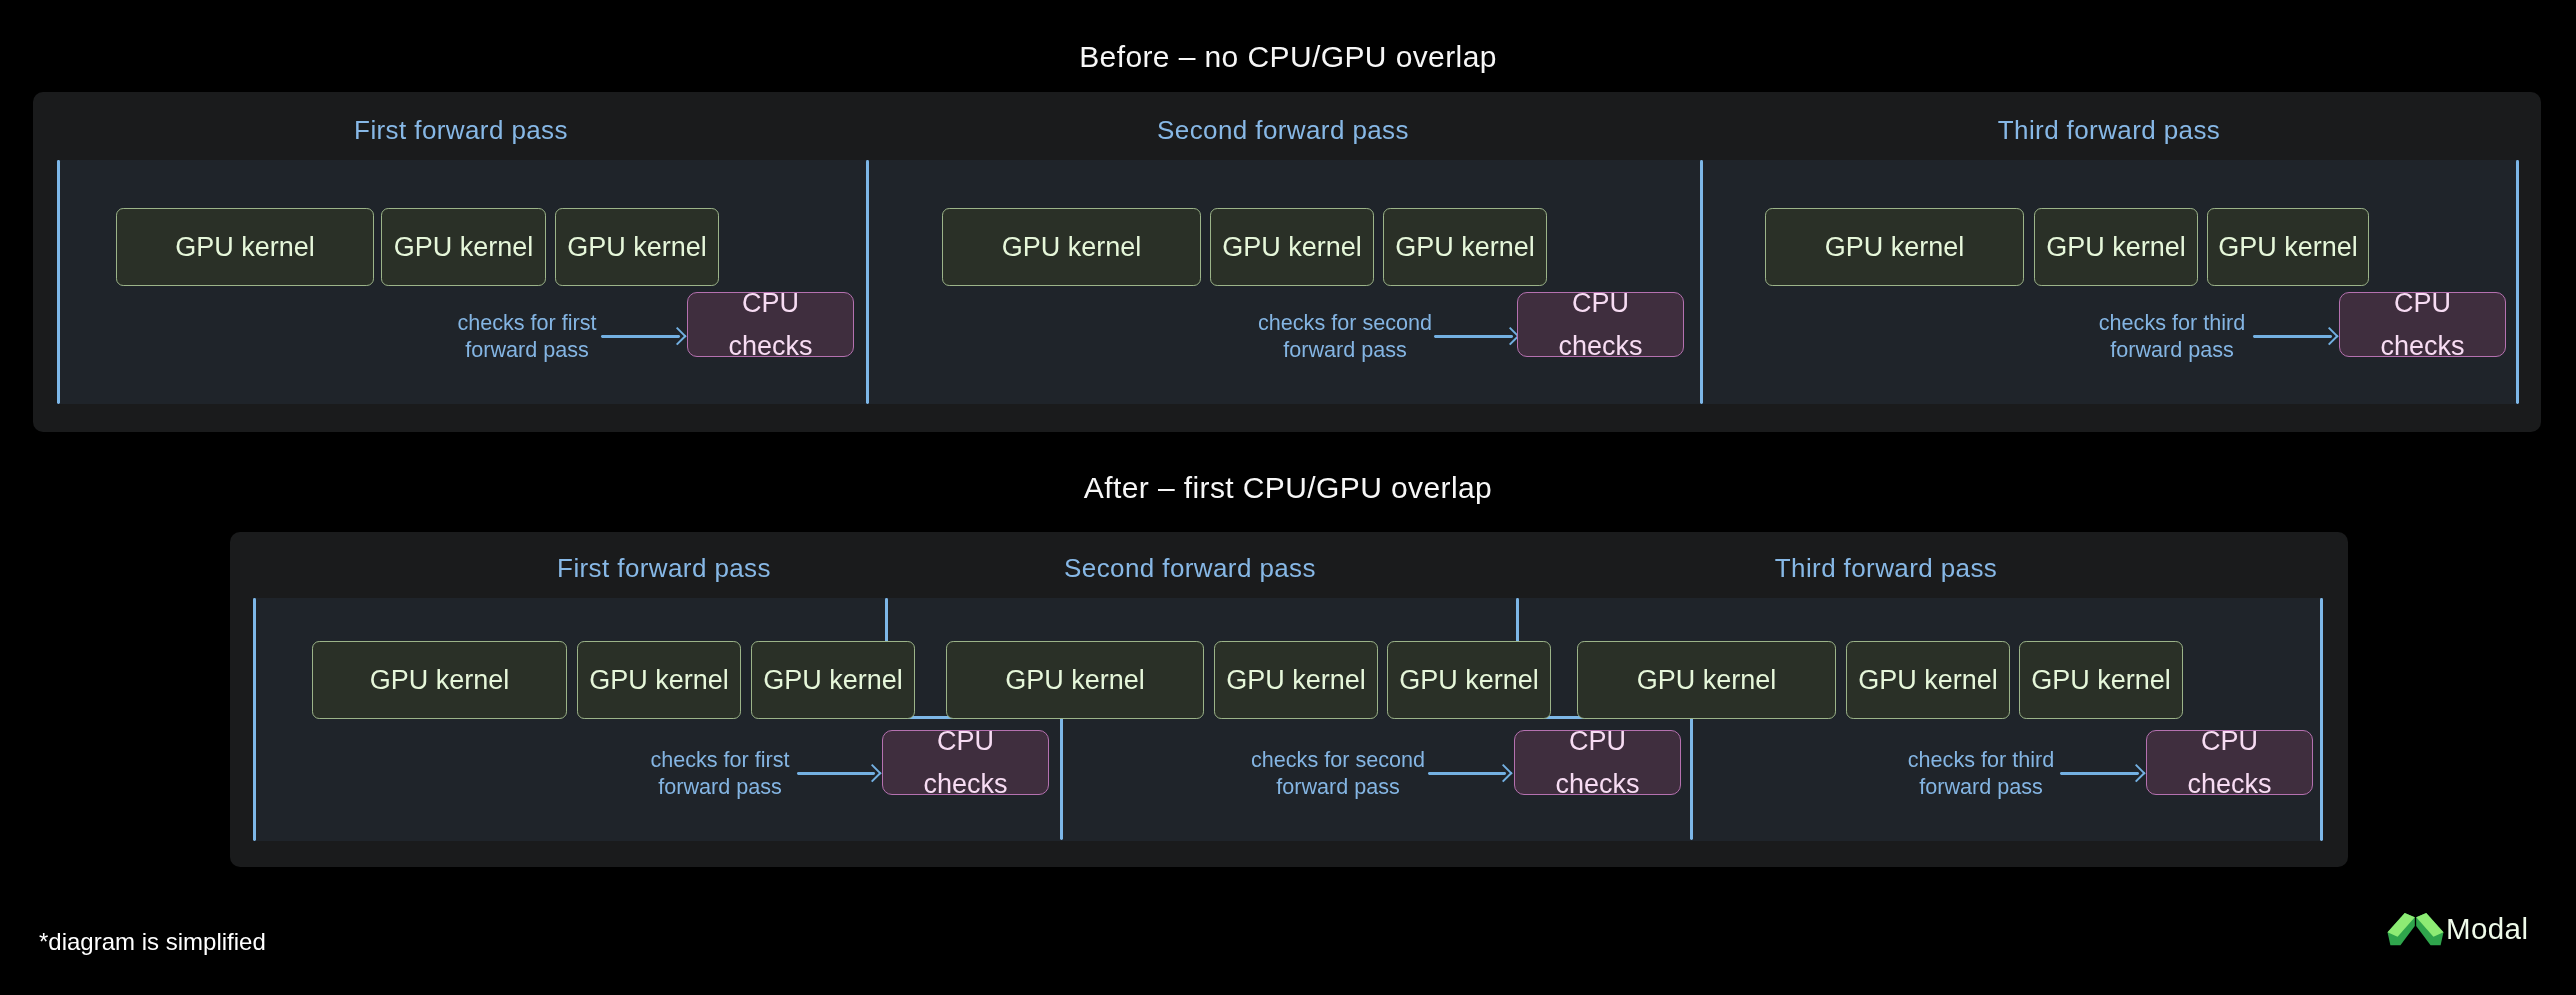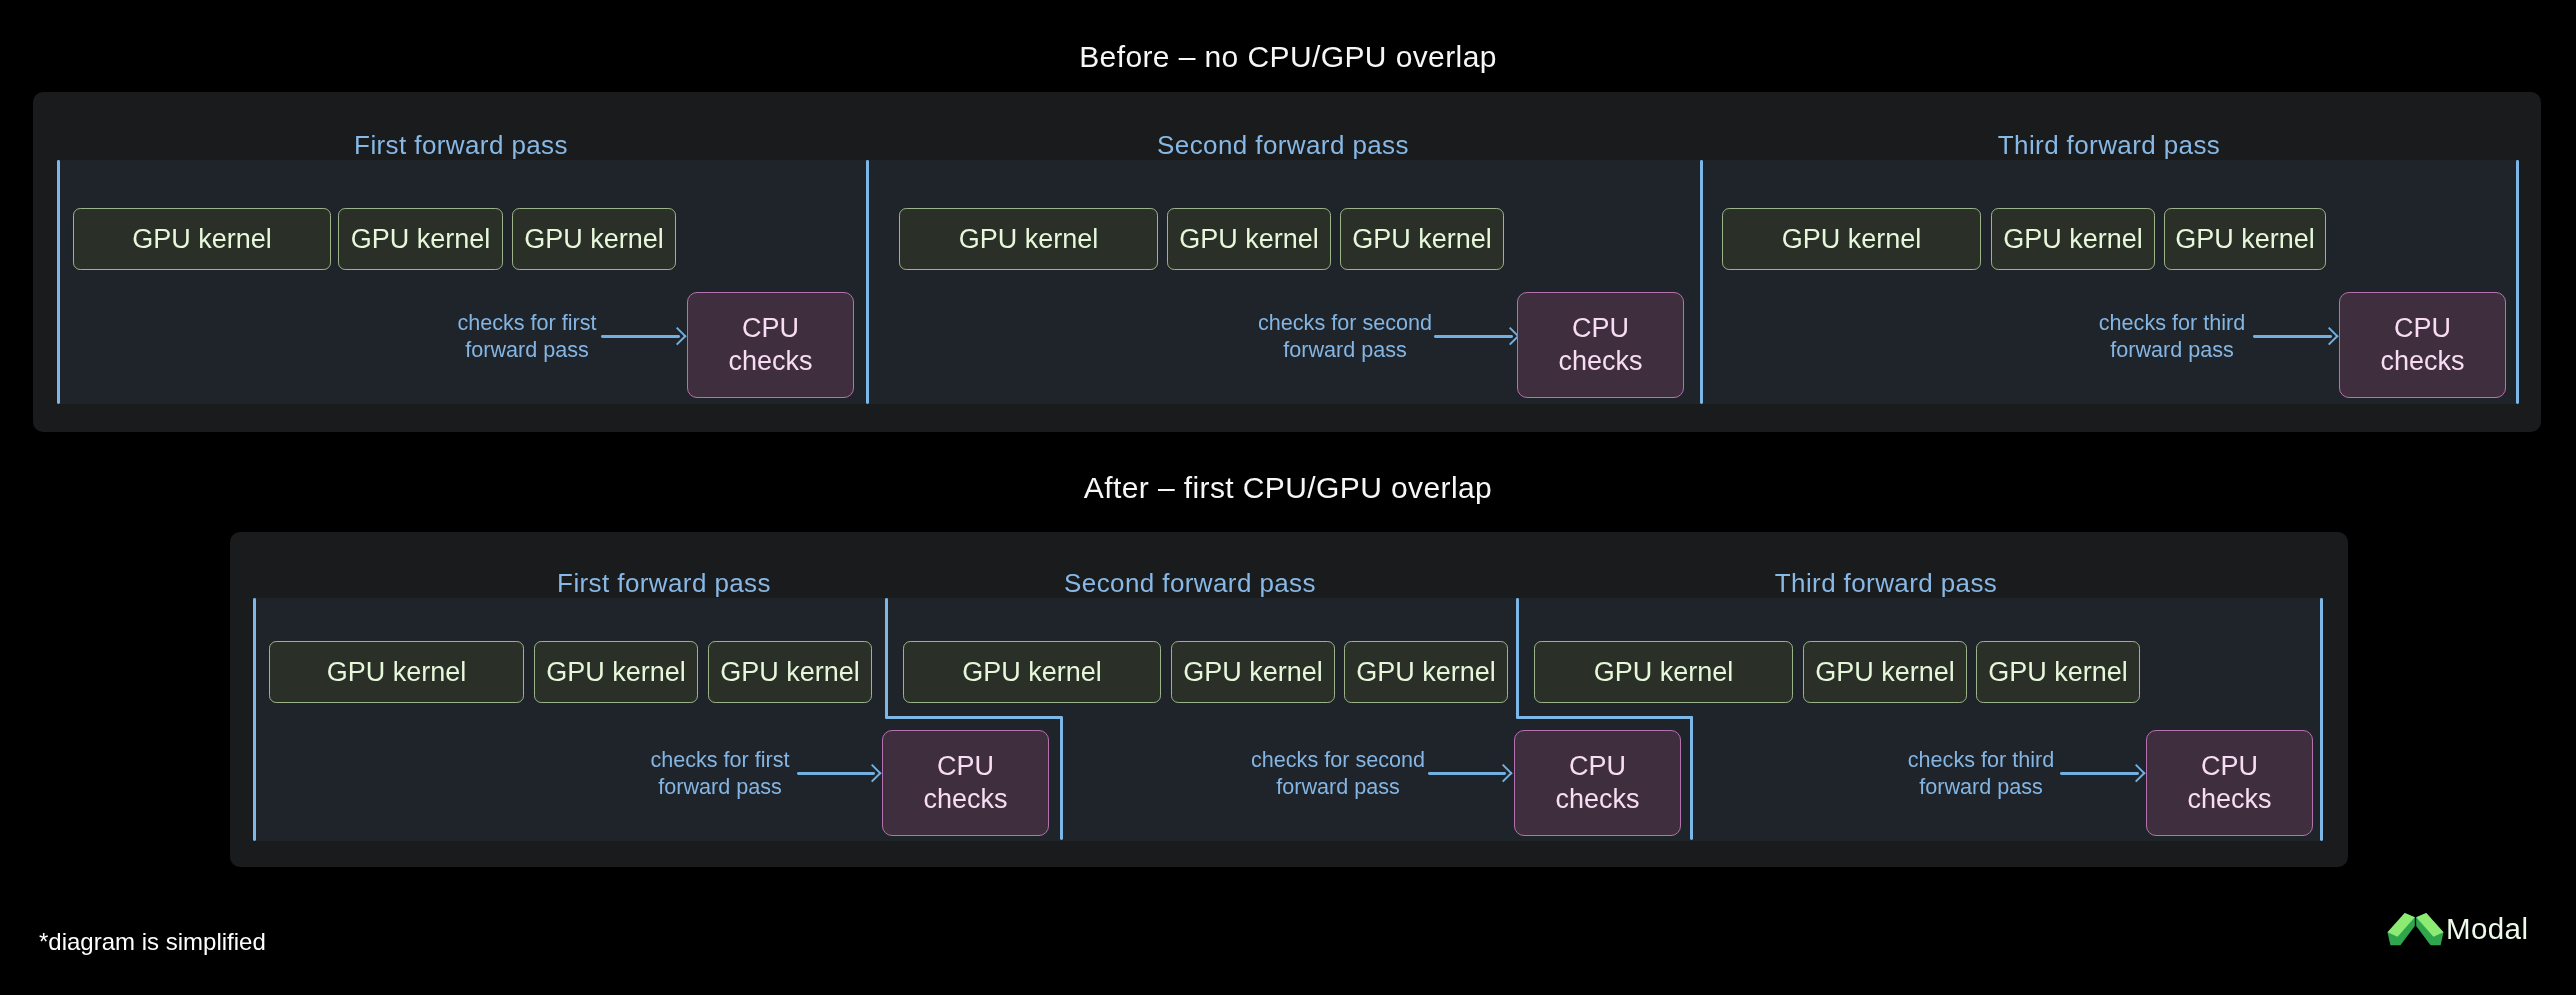--- a/index.html
+++ b/index.html
@@ -6,32 +6,32 @@
   .stage{position:relative;width:2576px;height:996px;background:#000;overflow:hidden;
          font-family:"Liberation Sans",sans-serif;border-radius:29px;}
 
   .big-title{position:absolute;transform:translateX(-50%);color:#f7f7f7;font-size:30px;
              font-weight:500;white-space:nowrap;letter-spacing:0.4px;}
 
   .panel{position:absolute;background:#1a1b1c;border-radius:10px;}
   .strip{position:absolute;background:#1f242a;}
 
   .shead{position:absolute;transform:translateX(-50%);color:#87b8e6;font-size:26px;
-         font-weight:500;white-space:nowrap;letter-spacing:0.4px;margin-top:15px;}
+         font-weight:500;white-space:nowrap;letter-spacing:0.4px;}
 
   .vline{position:absolute;width:2.9px;background:#7db7e8;border-radius:1.4px;}
   .hline{position:absolute;height:2.9px;background:#7db7e8;border-radius:1.4px;}
 
-  .gpu{position:absolute;height:62px;box-sizing:border-box;background:#2a3027;
+  .gpu{position:absolute;height:78px;box-sizing:border-box;background:#2a3027;
        border:1.4px solid #9cb489;border-radius:7.2px;color:#e6f7da;font-size:27px;
-       display:flex;align-items:center;justify-content:center;white-space:nowrap;}
+       display:flex;align-items:center;justify-content:center;white-space:nowrap;margin-left:43px;}
 
-  .cpu{position:absolute;height:106px;box-sizing:border-box;background:#3f2e3e;
+  .cpu{position:absolute;height:65px;box-sizing:border-box;background:#3f2e3e;
        border:1.4px solid #b571b0;border-radius:10px;color:#f7dcf3;font-size:27px;
-       line-height:33px;display:flex;align-items:center;justify-content:center;
+       line-height:43px;display:flex;align-items:center;justify-content:center;
        text-align:center;white-space:pre-line;}
 
   .chk{position:absolute;transform:translate(-50%,-50%);color:#84b5e3;font-size:21.6px;
        line-height:27px;text-align:center;white-space:pre-line;}
 
   .arrow{position:absolute;height:2.9px;background:#73b0e2;border-radius:1.4px;}
   .arrow::after{content:"";position:absolute;right:-3.6px;top:50%;width:10.8px;height:10.8px;
        border-top:2.9px solid #73b0e2;border-right:2.9px solid #73b0e2;
        transform:translateY(-50%) rotate(45deg);}
 

